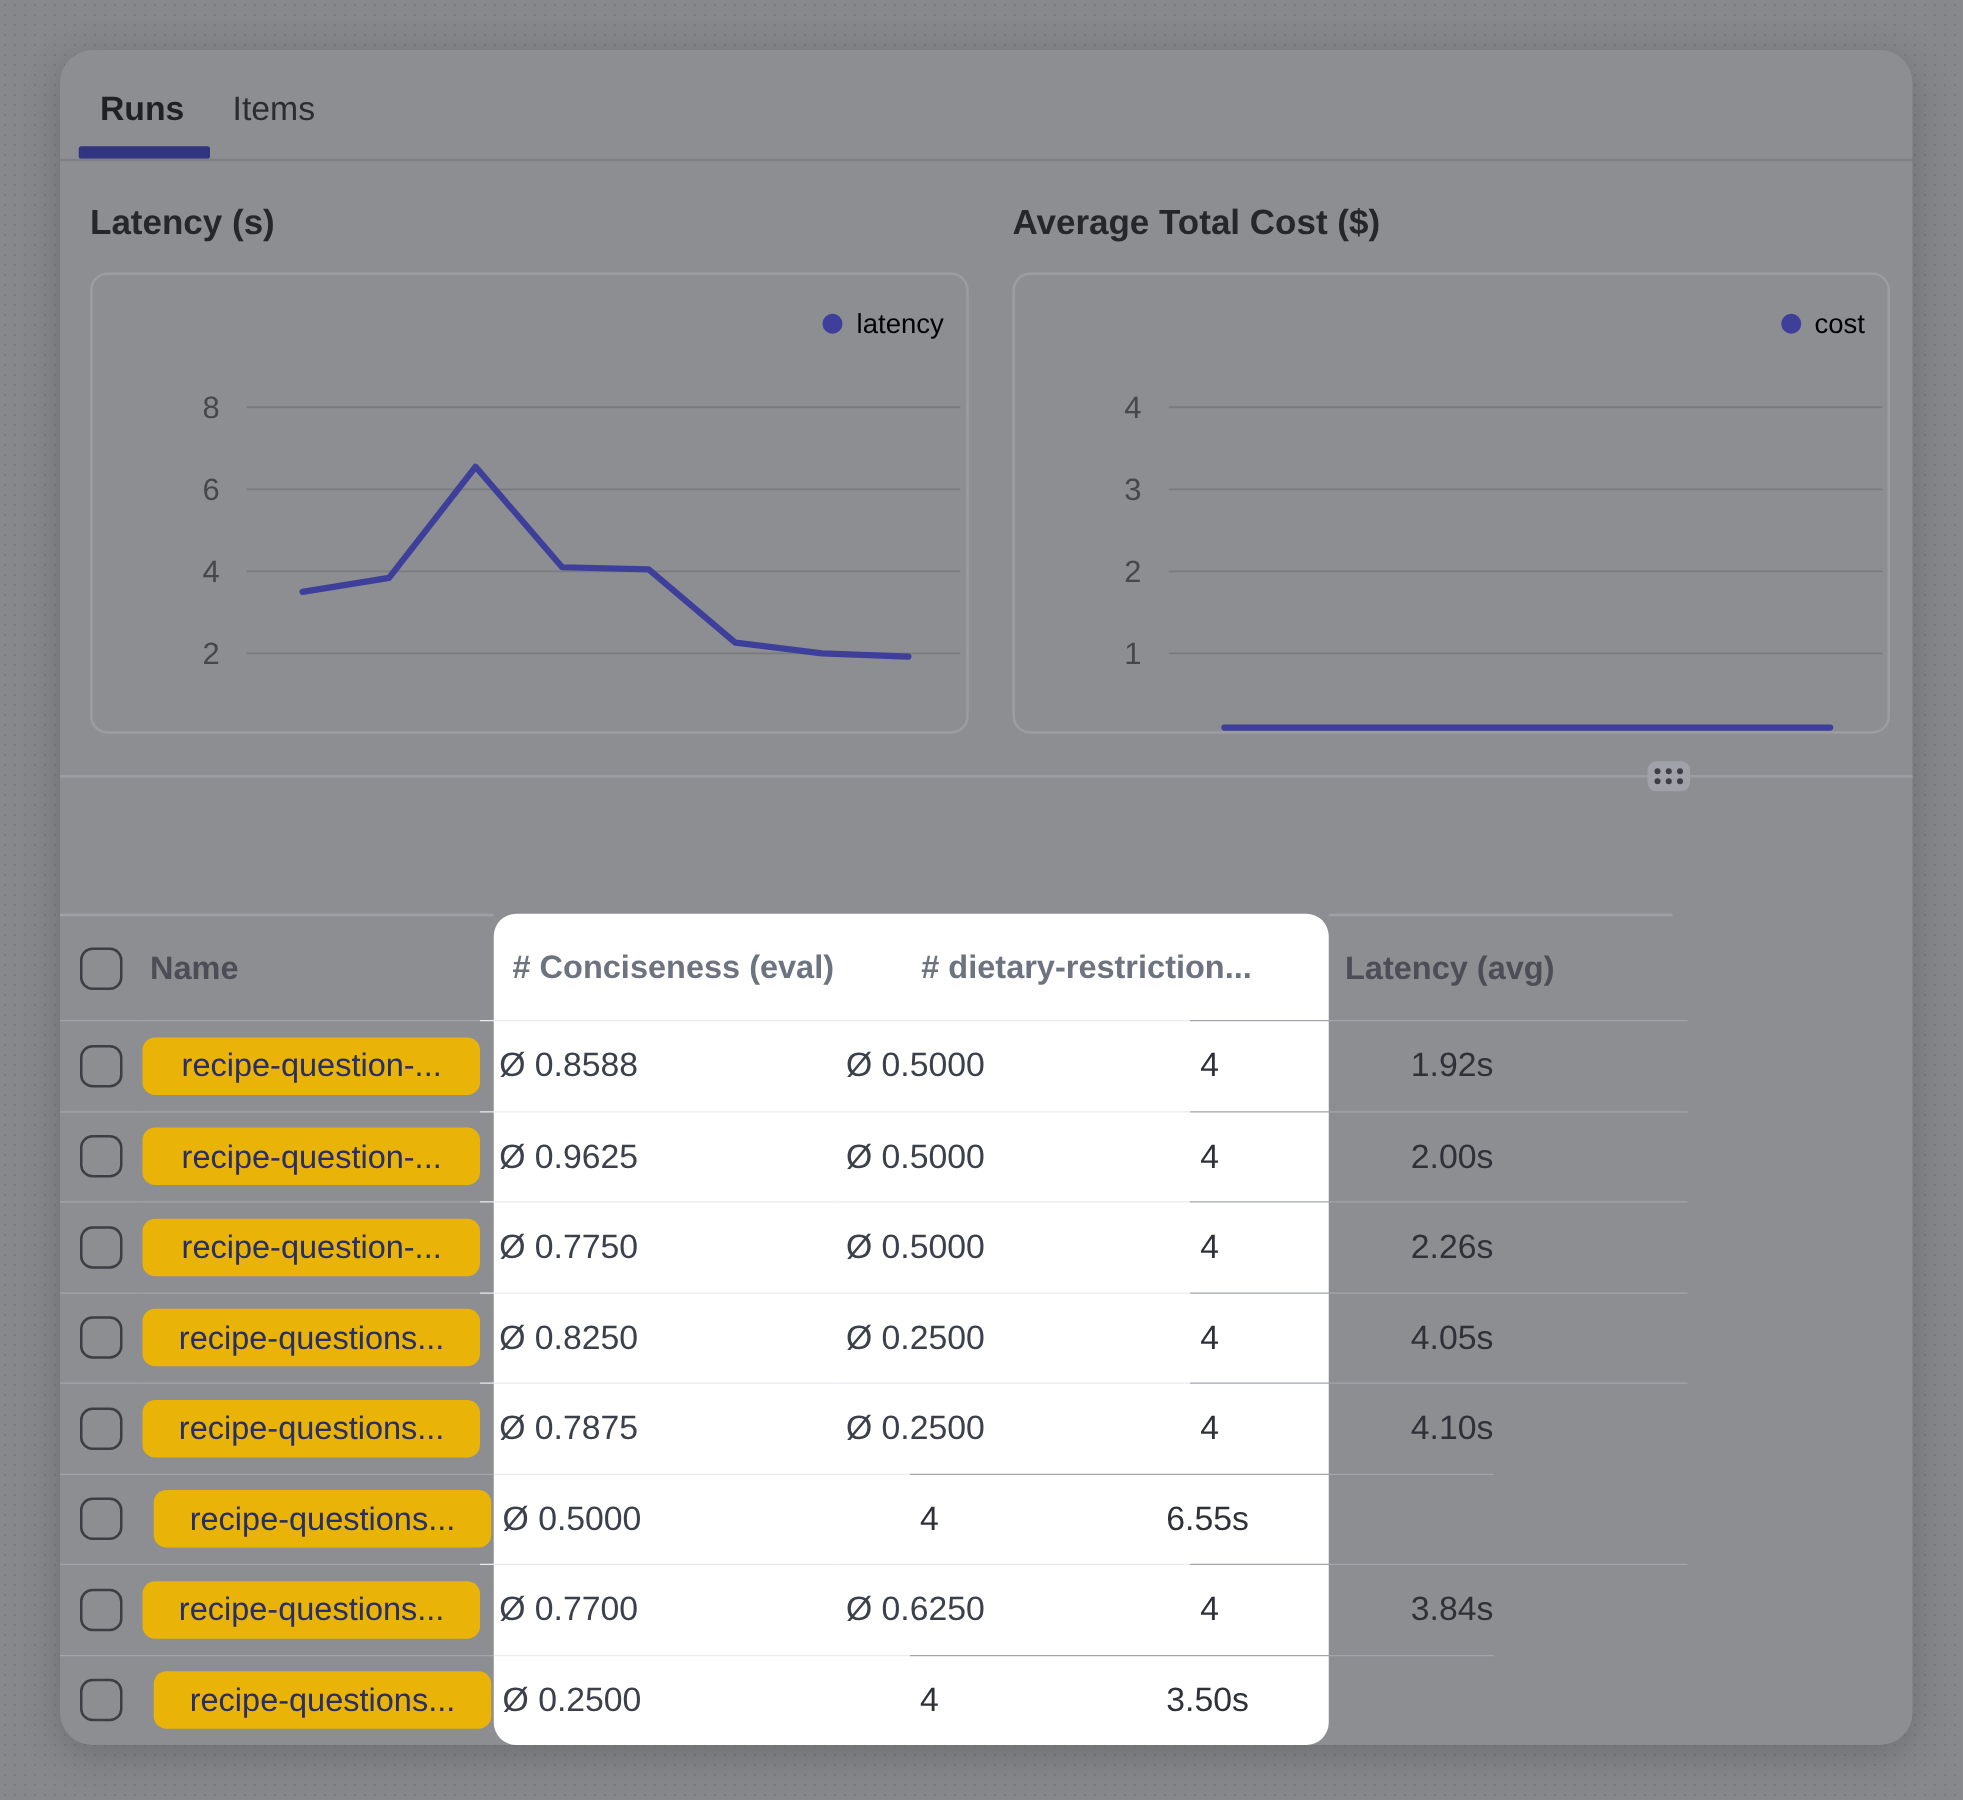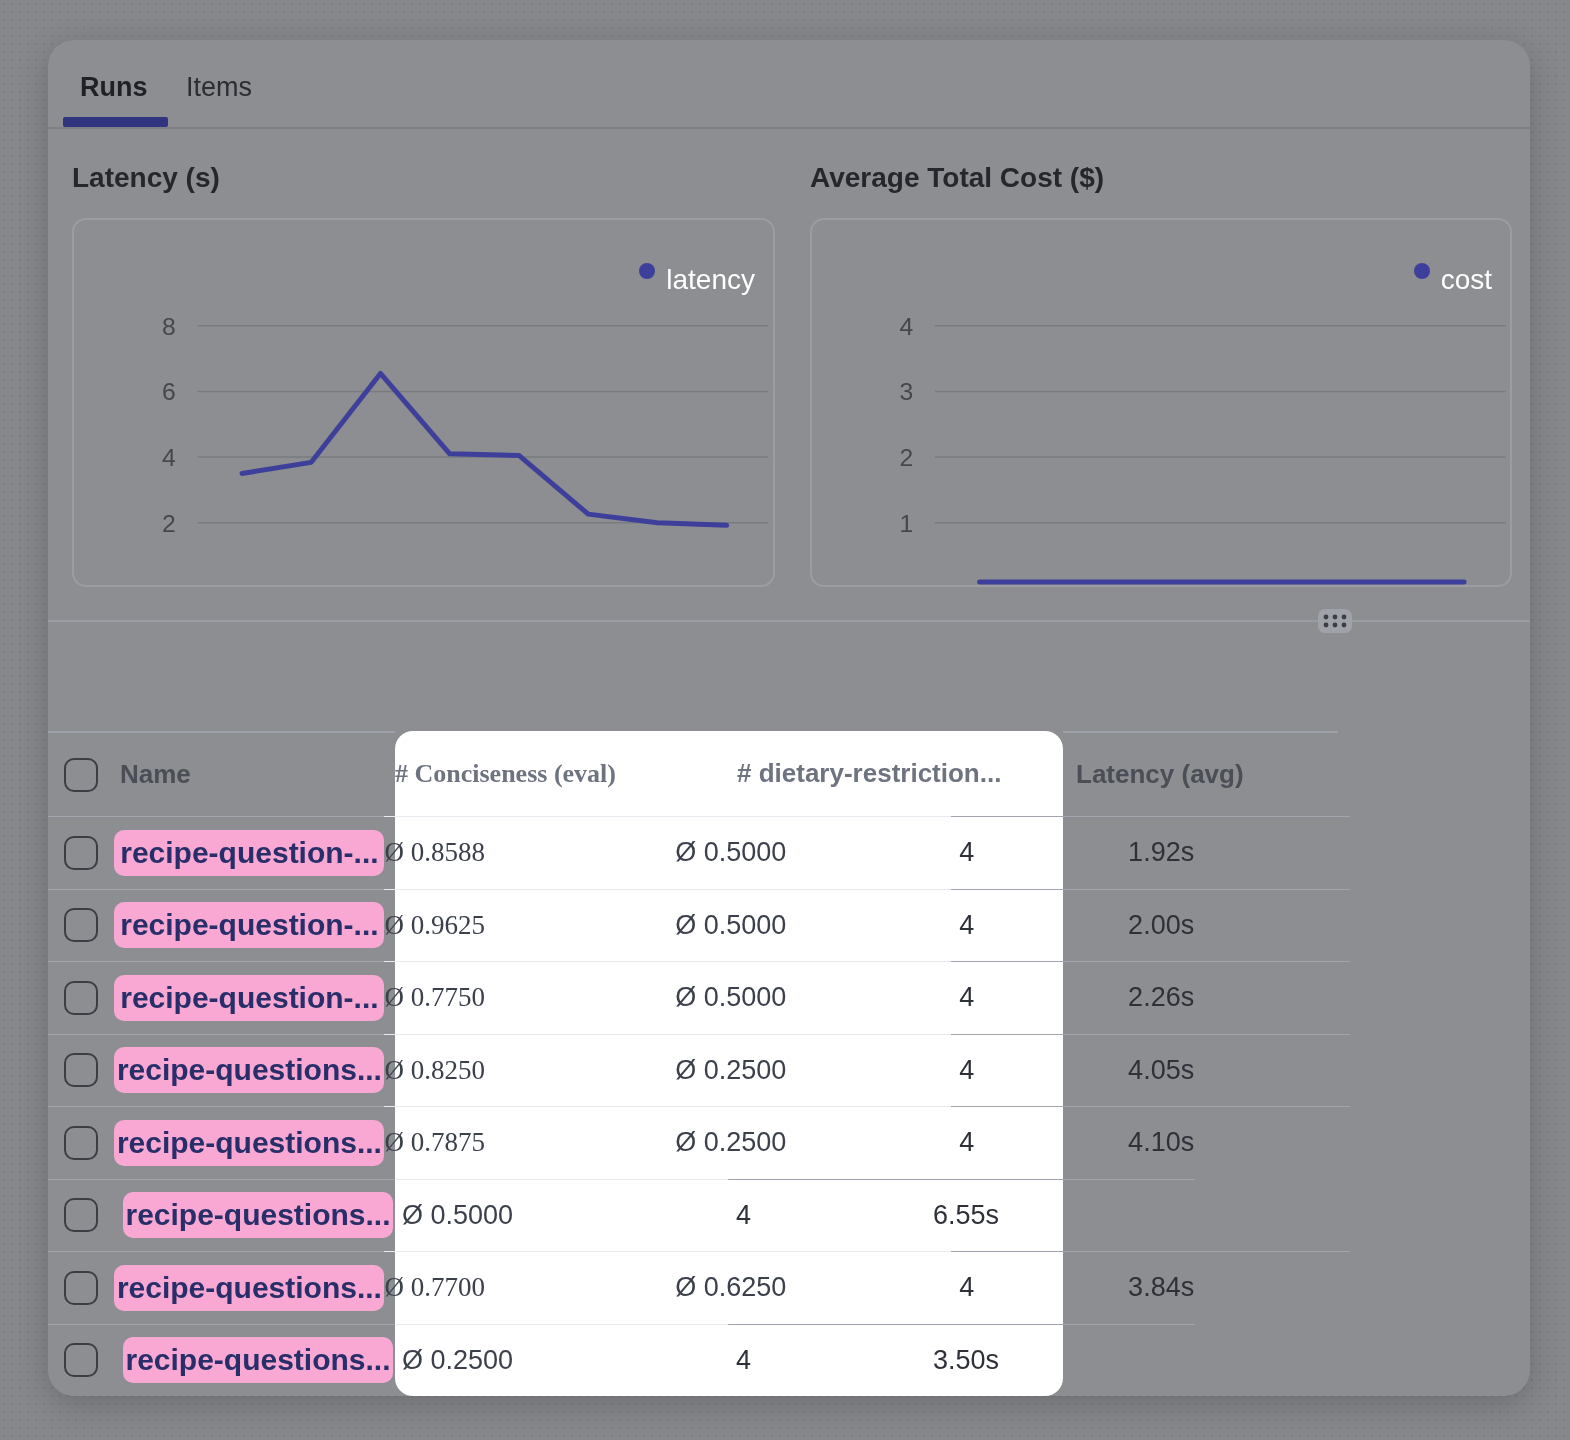--- a/index.html
+++ b/index.html
@@ -31,59 +31,59 @@
   .title-latency{left:72px;}
   .title-cost{left:810px;}
   .chart-card{position:absolute;top:218px;width:703px;height:369px;border:2px solid #9b9da2;border-radius:14px;box-sizing:border-box;}
   .chart-card-latency{left:72px;}
   .chart-card-cost{left:810px;width:702px;}
   .chart-card svg{position:absolute;left:0;top:0;}
   .gridline{stroke:#797b7f;stroke-width:1.5;}
   .tick{fill:#45474d;font-size:25px;text-anchor:end;font-family:"Liberation Sans",sans-serif;}
   .legend{position:absolute;top:26px;right:18px;display:flex;align-items:center;}
   .legend-dot{width:16px;height:16px;border-radius:50%;display:inline-block;}
-  .legend-label{margin-left:11px;font-size:28px;color:#ffffff;margin-top:18px;}
+  .legend-label{margin-left:11px;font-size:22px;color:#000000;}
 
   .divider-mid{position:absolute;left:48px;top:620px;width:1482px;height:2px;background:#9a9da3;}
   .drag-handle{position:absolute;left:1318px;top:609px;width:34px;height:24px;background:#9fa2a8;border-radius:7px;display:flex;align-items:center;justify-content:center;}
 
   
   .filters-btn{
     position:absolute;left:64px;top:645px;width:183px;height:62px;
     border:2px solid #9ea1a9;border-radius:14px;box-sizing:border-box;
     display:flex;align-items:center;justify-content:center;gap:10px;
   }
   .filters-label{font-size:27px;font-weight:700;color:#2a2c31;}
 
   
   .spotlight{position:absolute;left:395px;top:731px;width:668px;height:665px;background:#ffffff;border-radius:18px;z-index:1;}
 
   
   .trow{position:absolute;left:48px;width:1302px;display:flex;z-index:2;}
   .cell{box-sizing:border-box;display:flex;align-items:center;}
   .c0{width:72px;padding-left:16px;}
   .c1{width:275px;}
-  .c2{width:335px;font-family:Liberation Serif, serif;}
+  .c2{width:335px;padding-left:15px;}
   .c3{width:333px;padding-left:7px;}
   .c4{width:192px;padding-left:8px;}
   .c5{width:275px;padding-left:13px;}
 
   .thead{top:731px;height:85px;}
   .thead .dim-b{border-top:2px solid #9ca0a8;}
   .rowline .dim-b{border-top:1.5px solid #a2a5ae;}
   .rowline .lit-b{border-top:1.5px solid #e9ebf0;}
 
   .hdr-dim{font-size:26px;font-weight:700;color:#4b4e56;}
   .hdr-lit{font-size:26px;font-weight:700;color:#6e7380;}
 
   .checkbox{width:34px;height:34px;border:2.5px solid #3b3e44;border-radius:10px;box-sizing:border-box;background:transparent;}
 
   .badge{
     margin-left:3px;width:270px;height:46px;border-radius:10px;
-    background:#f9a8d4;color:#272e68;font-size:30px;font-weight:700;
+    background:#eab308;color:#272e68;font-size:26px;font-weight:400;
     display:flex;align-items:center;justify-content:center;
   }
   .dim-val{font-size:27px;color:#2e3138;}
   .lit-val{font-size:27px;color:#3b404b;}
 </style>
 </head>
 <body>
 
 <div id="canvas">
   <div class="card"></div>

